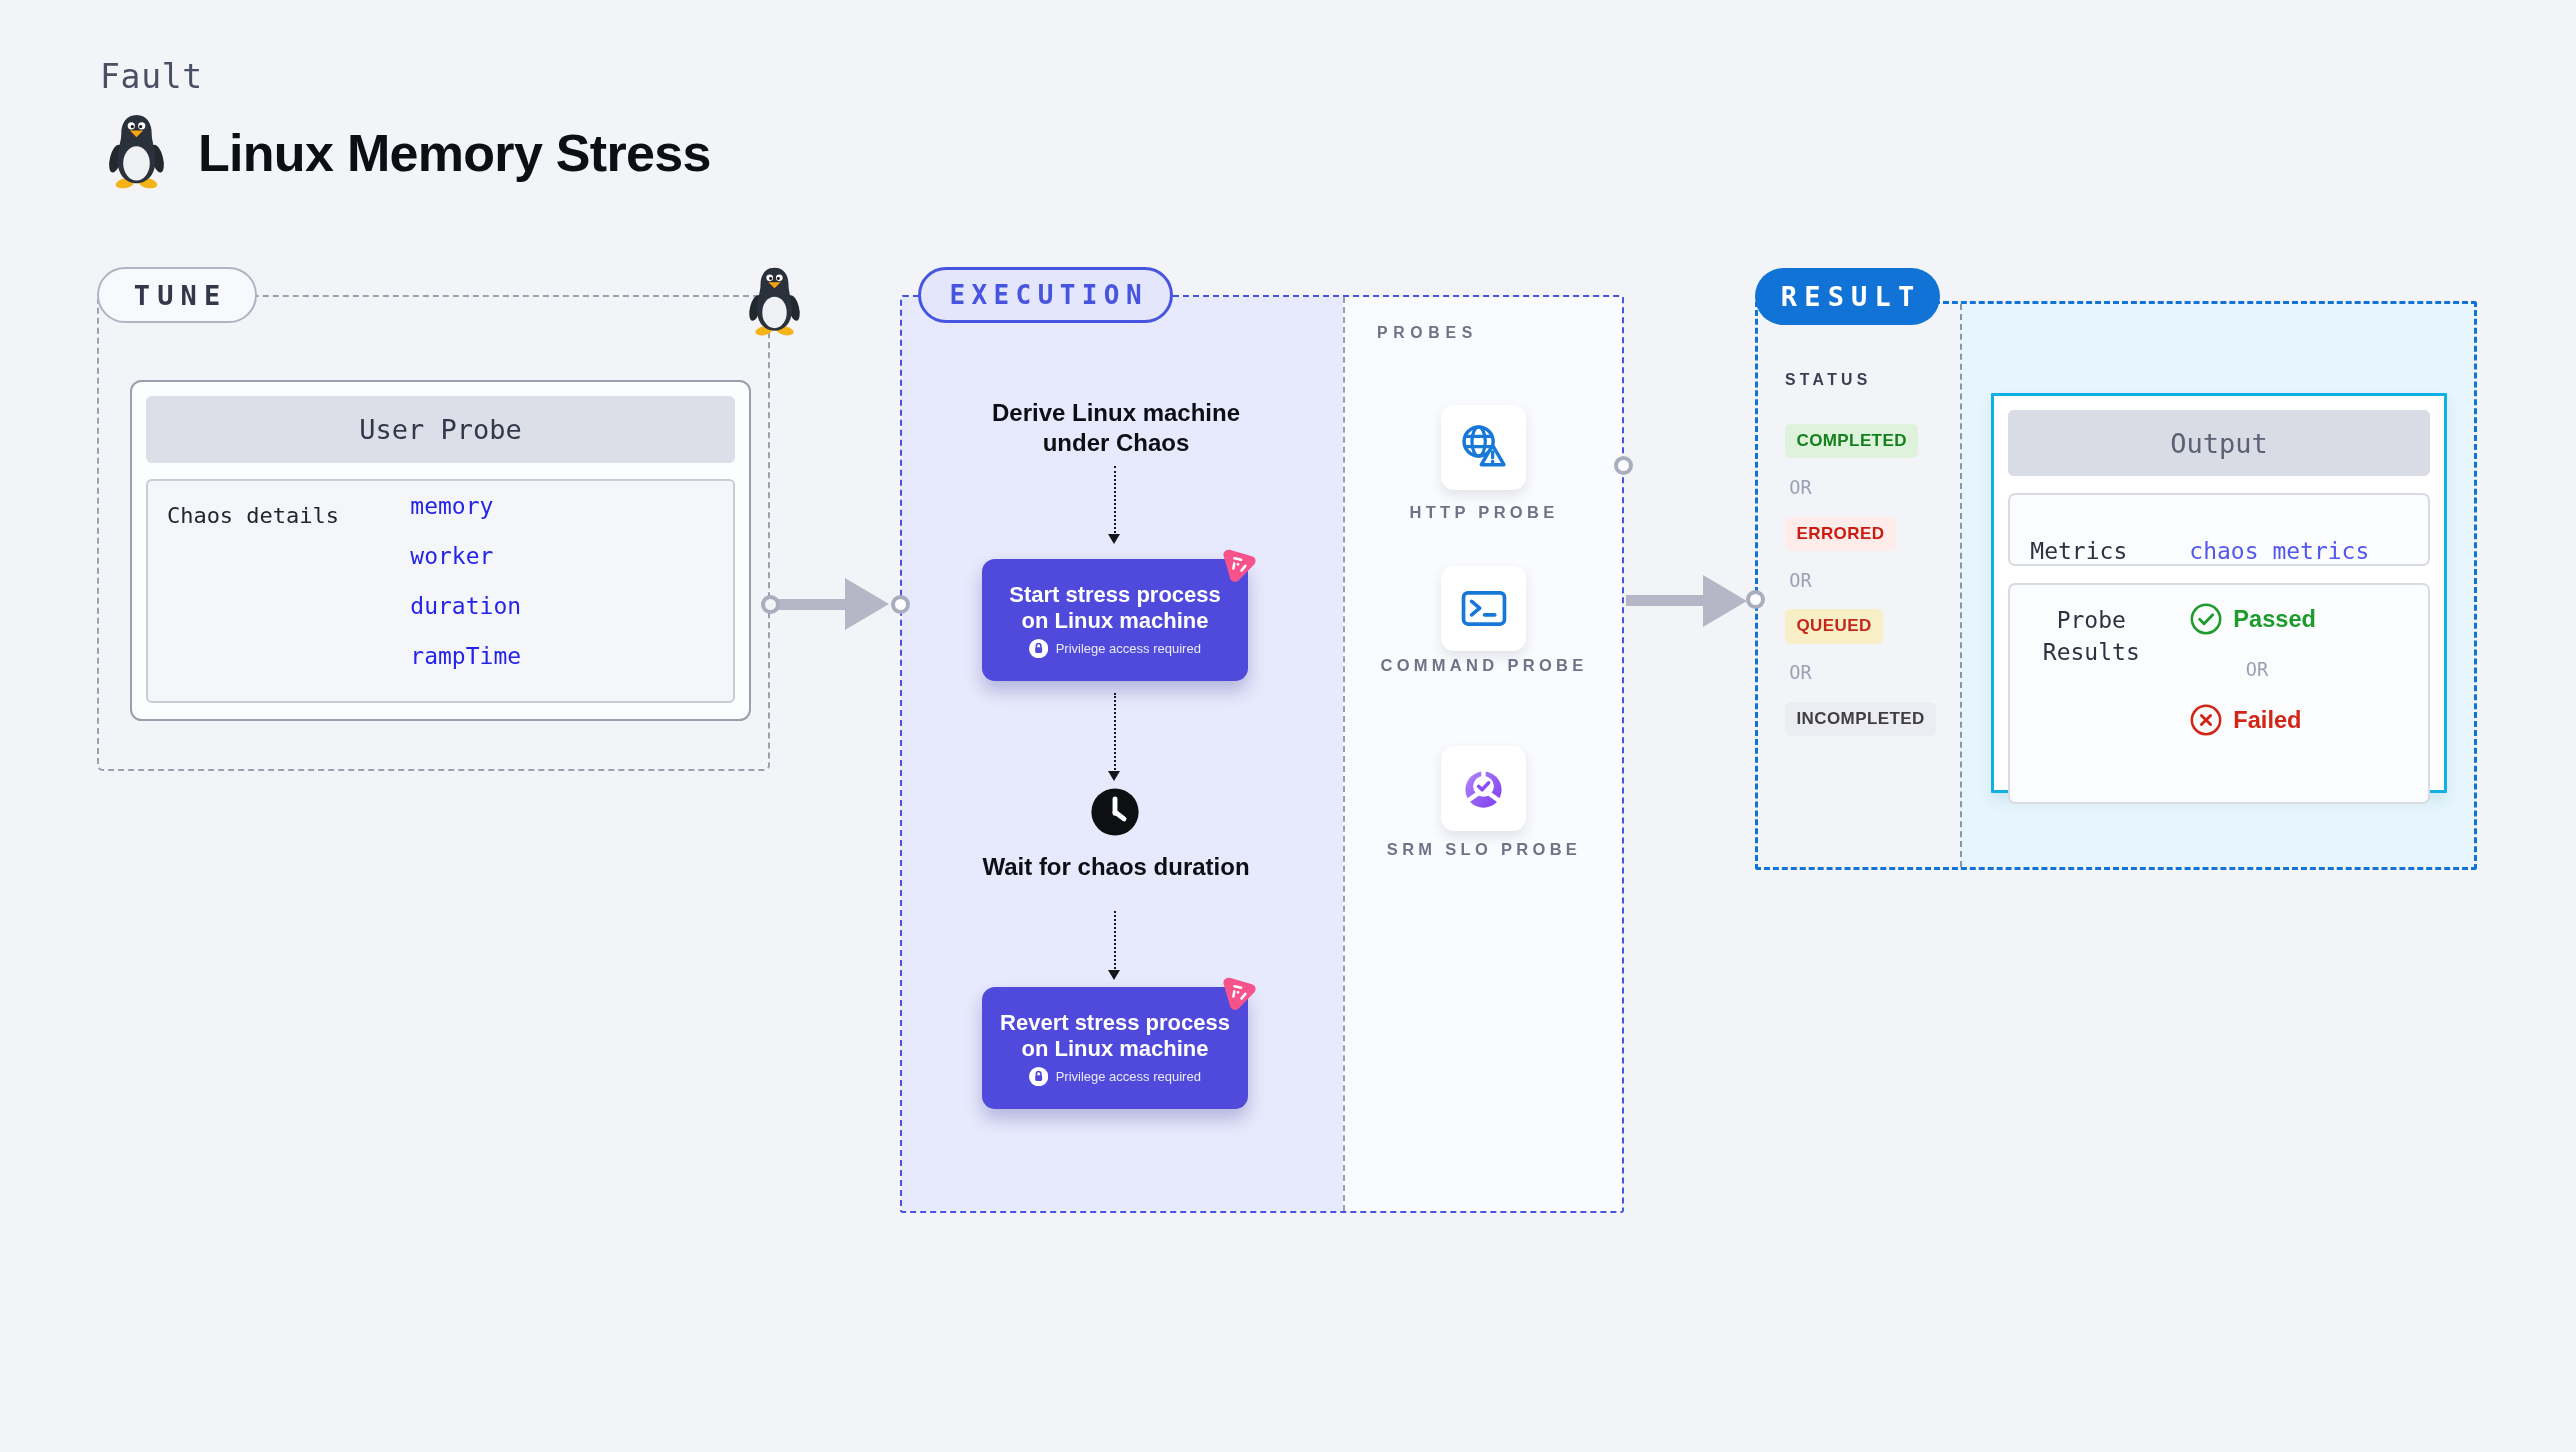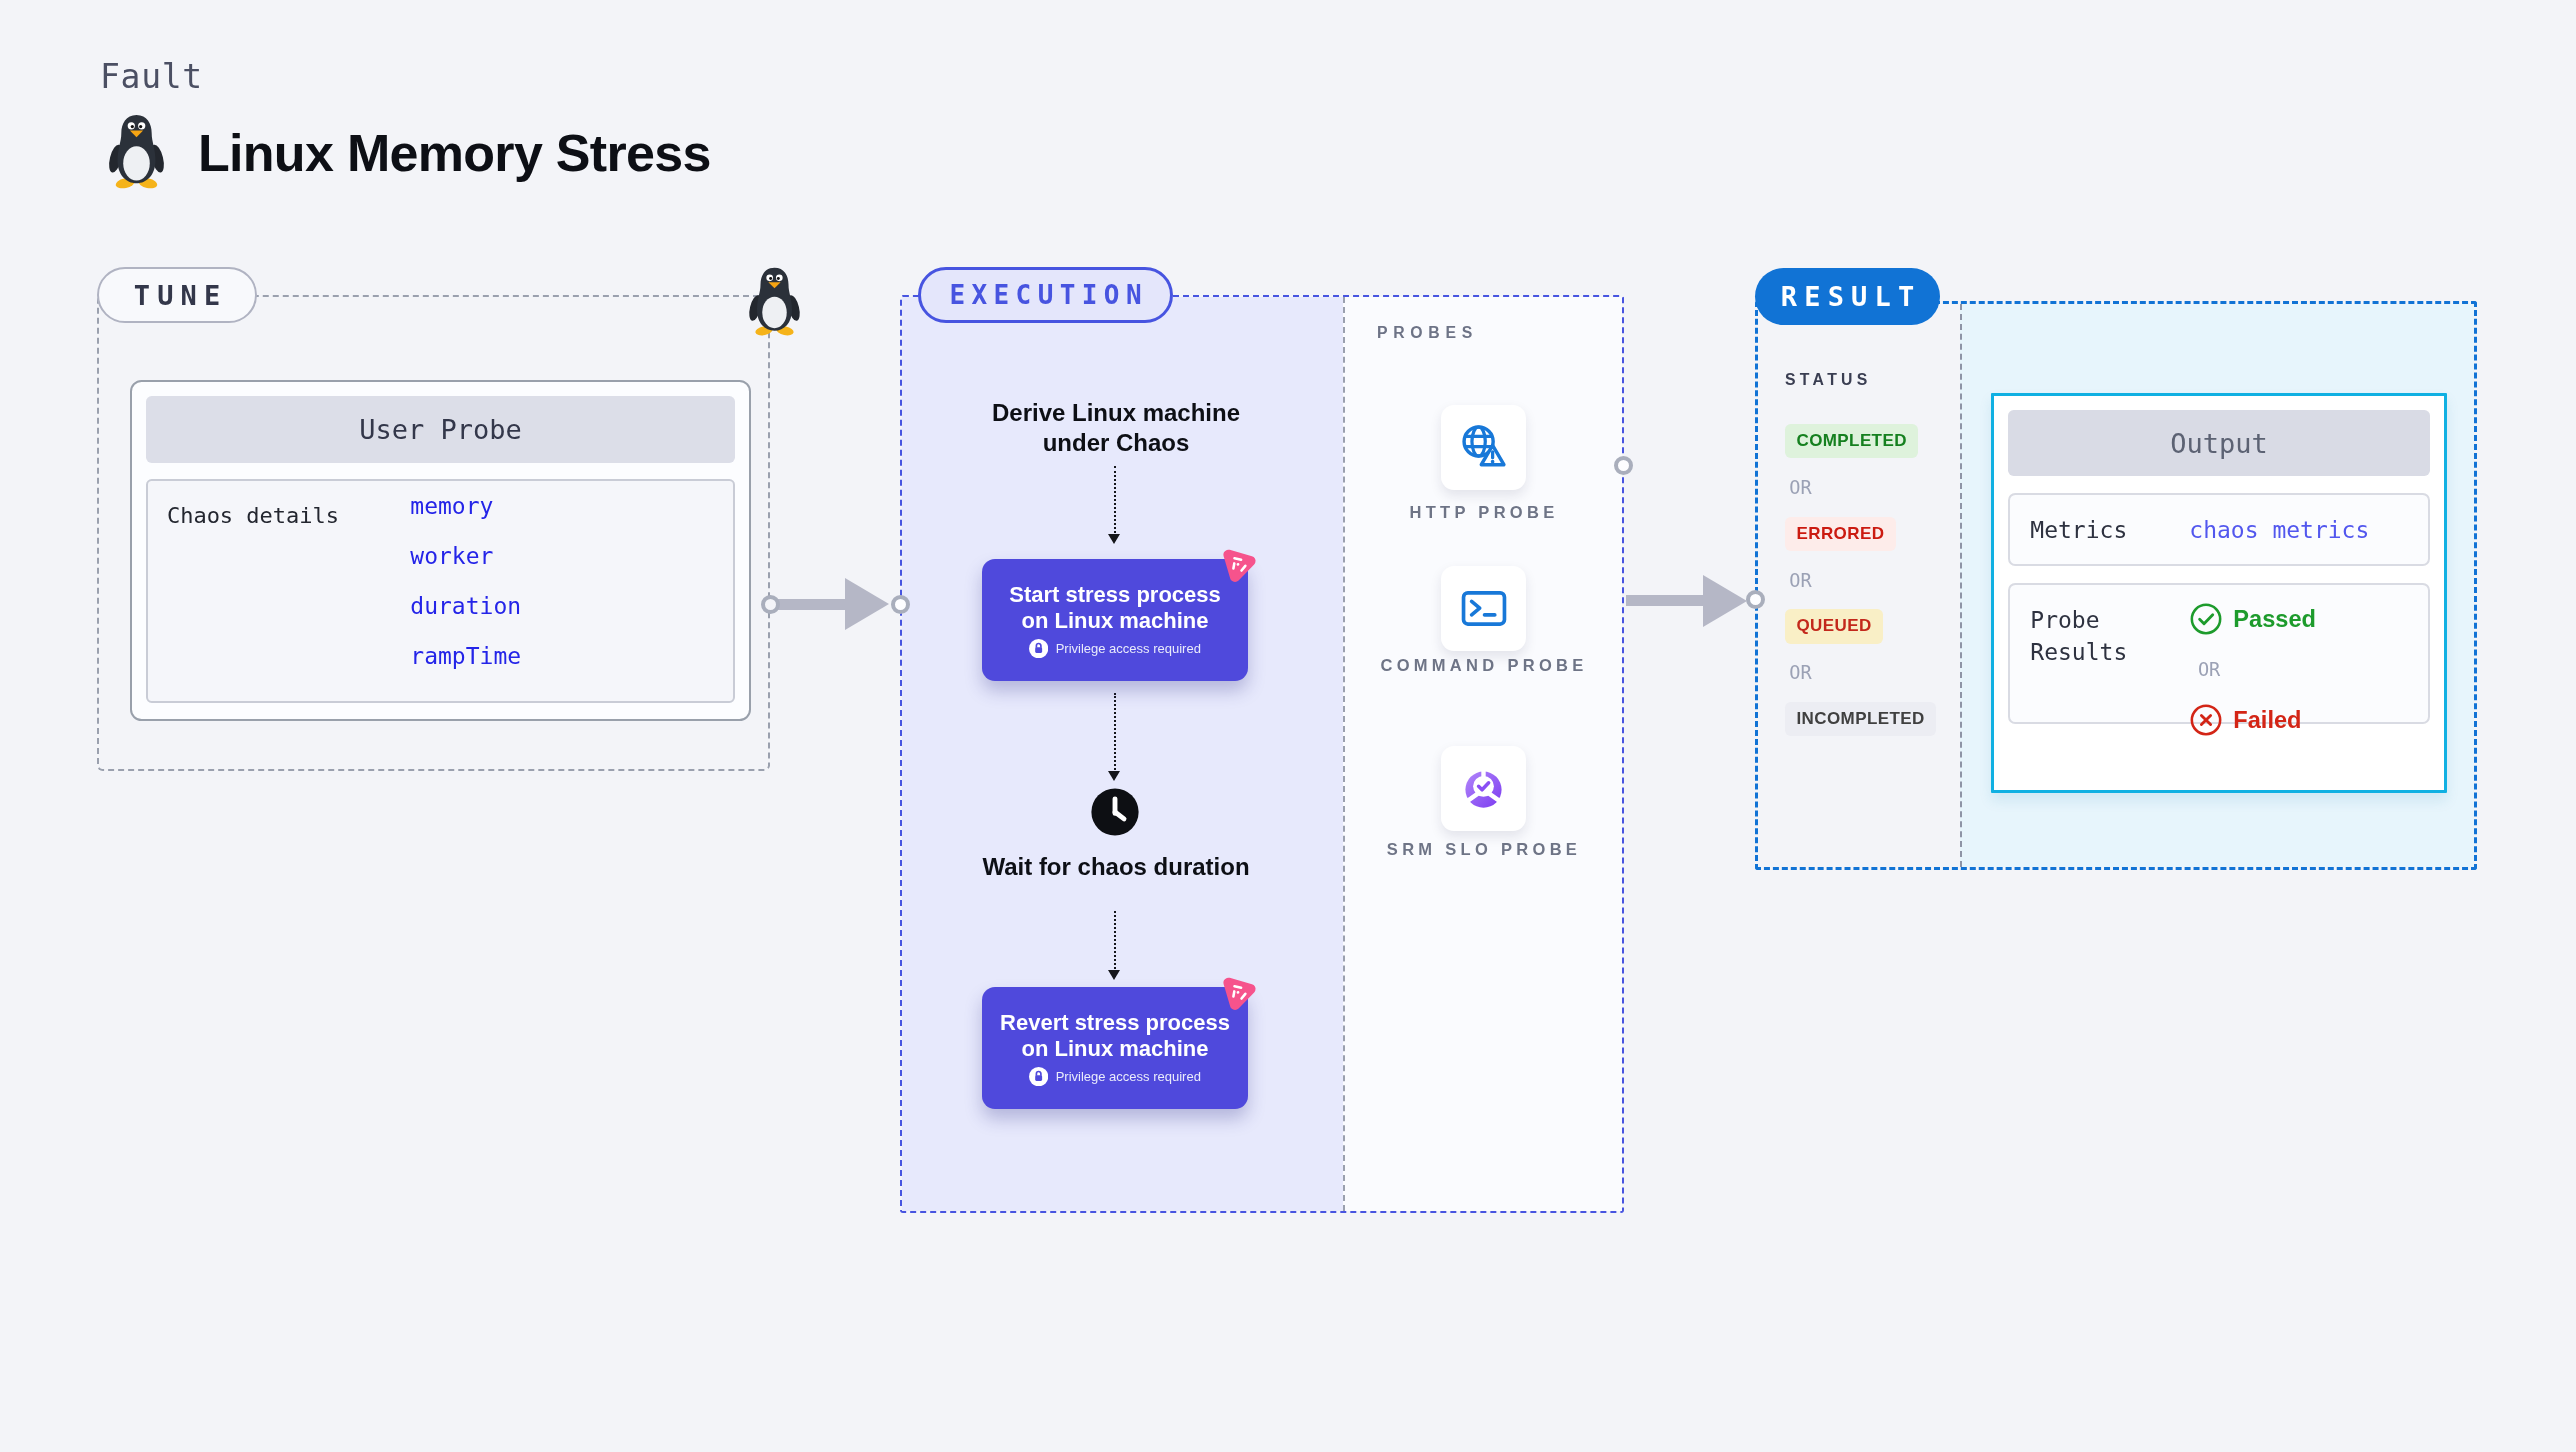--- a/index.html
+++ b/index.html
@@ -126,24 +126,24 @@
   .b-queued{color:#c3281b;background:#f9efc6;}
   .b-incompleted{color:#404040;background:#ecedf3;}
   .or{font-family:"DejaVu Sans Mono",monospace;font-size:18.6px;color:var(--or-gray);padding-left:4.3px;}
 
   .output-card{position:absolute;left:1991px;top:393px;width:456px;height:400px;background:#fff;
                border:3.6px solid var(--output-border);border-radius:1px;padding:14.3px;
                box-shadow:0 7.2px 13px rgba(10,120,170,.10);z-index:2;}
   .output-head{height:66px;background:#d9dbe5;border-radius:5.7px;display:flex;align-items:center;justify-content:center;
                font-family:"DejaVu Sans Mono",monospace;font-size:27px;color:#5c6273;}
   .o-row{position:relative;margin-top:17px;border:2.1px solid #d9dbe3;border-radius:7.2px;background:#fbfcfe;}
-  .row-metrics{height:73px;display:flex;align-items:center;}
+  .row-metrics{height:73px;display:flex;align-items:flex-end;}
   .metrics-label{margin-left:20px;font-family:"DejaVu Sans Mono",monospace;font-size:23px;color:#2e3240;}
   .metrics-value{position:absolute;left:179px;font-family:"DejaVu Sans Mono",monospace;font-size:23px;color:var(--link-blue);}
-  .row-probe{height:141px;}
+  .row-probe{height:221px;text-align:center;}
   .probe-res-label{position:absolute;left:20px;top:18.6px;font-family:"DejaVu Sans Mono",monospace;font-size:23px;
                    color:#2e3240;line-height:1.4;width:122px;}
   .probe-res-col{position:absolute;left:179px;top:17px;display:flex;flex-direction:column;gap:23px;}
   .res-line{display:flex;align-items:center;gap:10px;}
   .res-line span{font-size:23.6px;font-weight:bold;}
   .res-pass span{color:var(--green);}
   .res-fail span{color:var(--red);}
   .res-or{font-family:"DejaVu Sans Mono",monospace;font-size:18.6px;color:var(--or-gray);padding-left:8.6px;}
 </style>
 </head>

